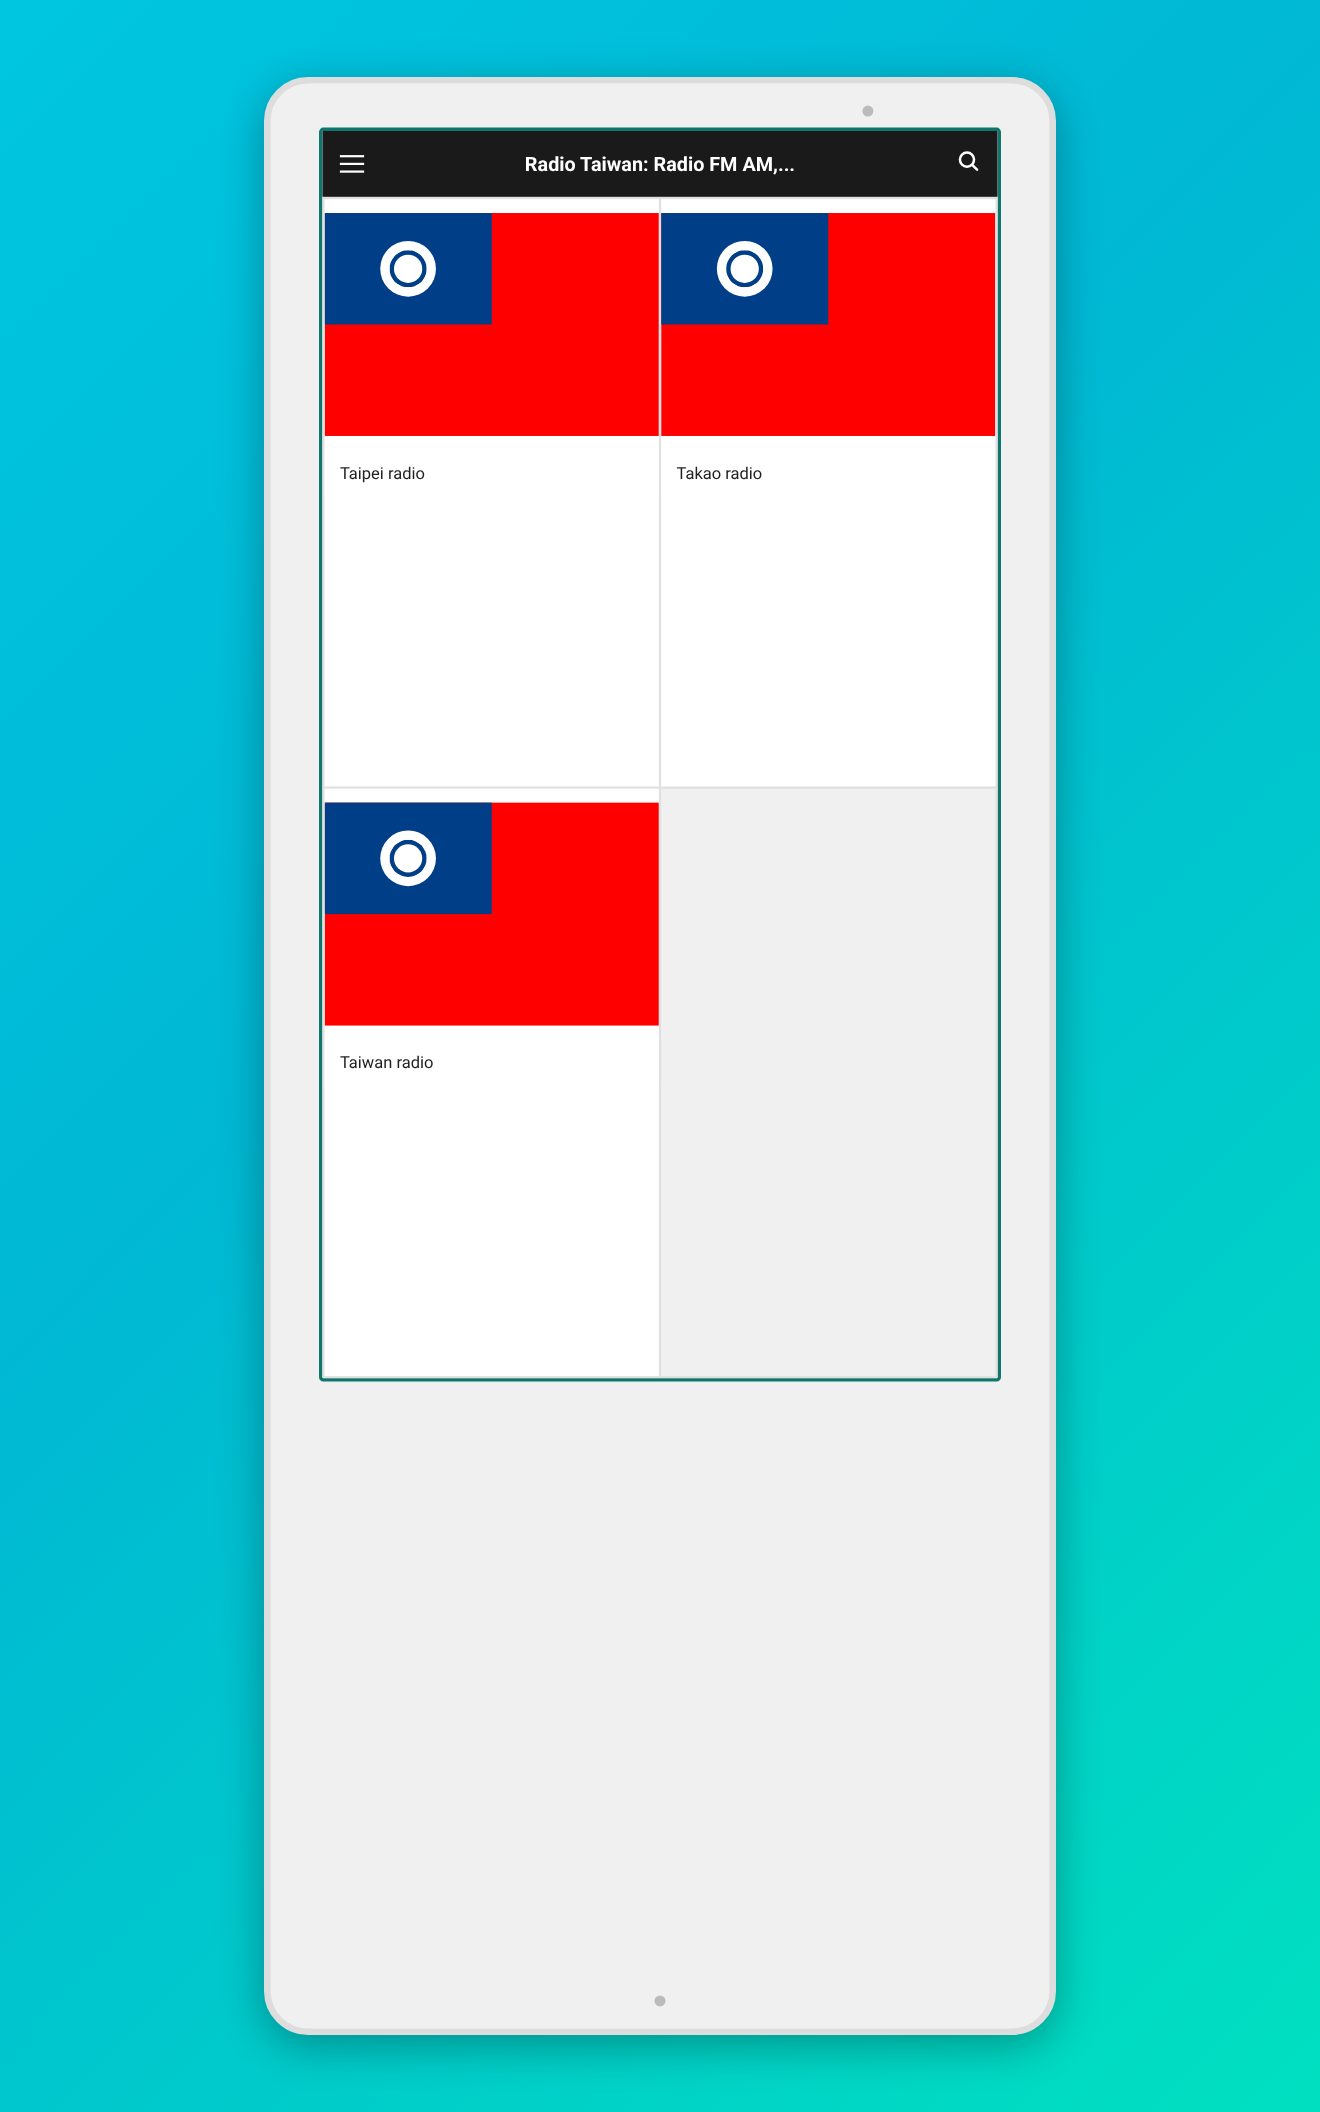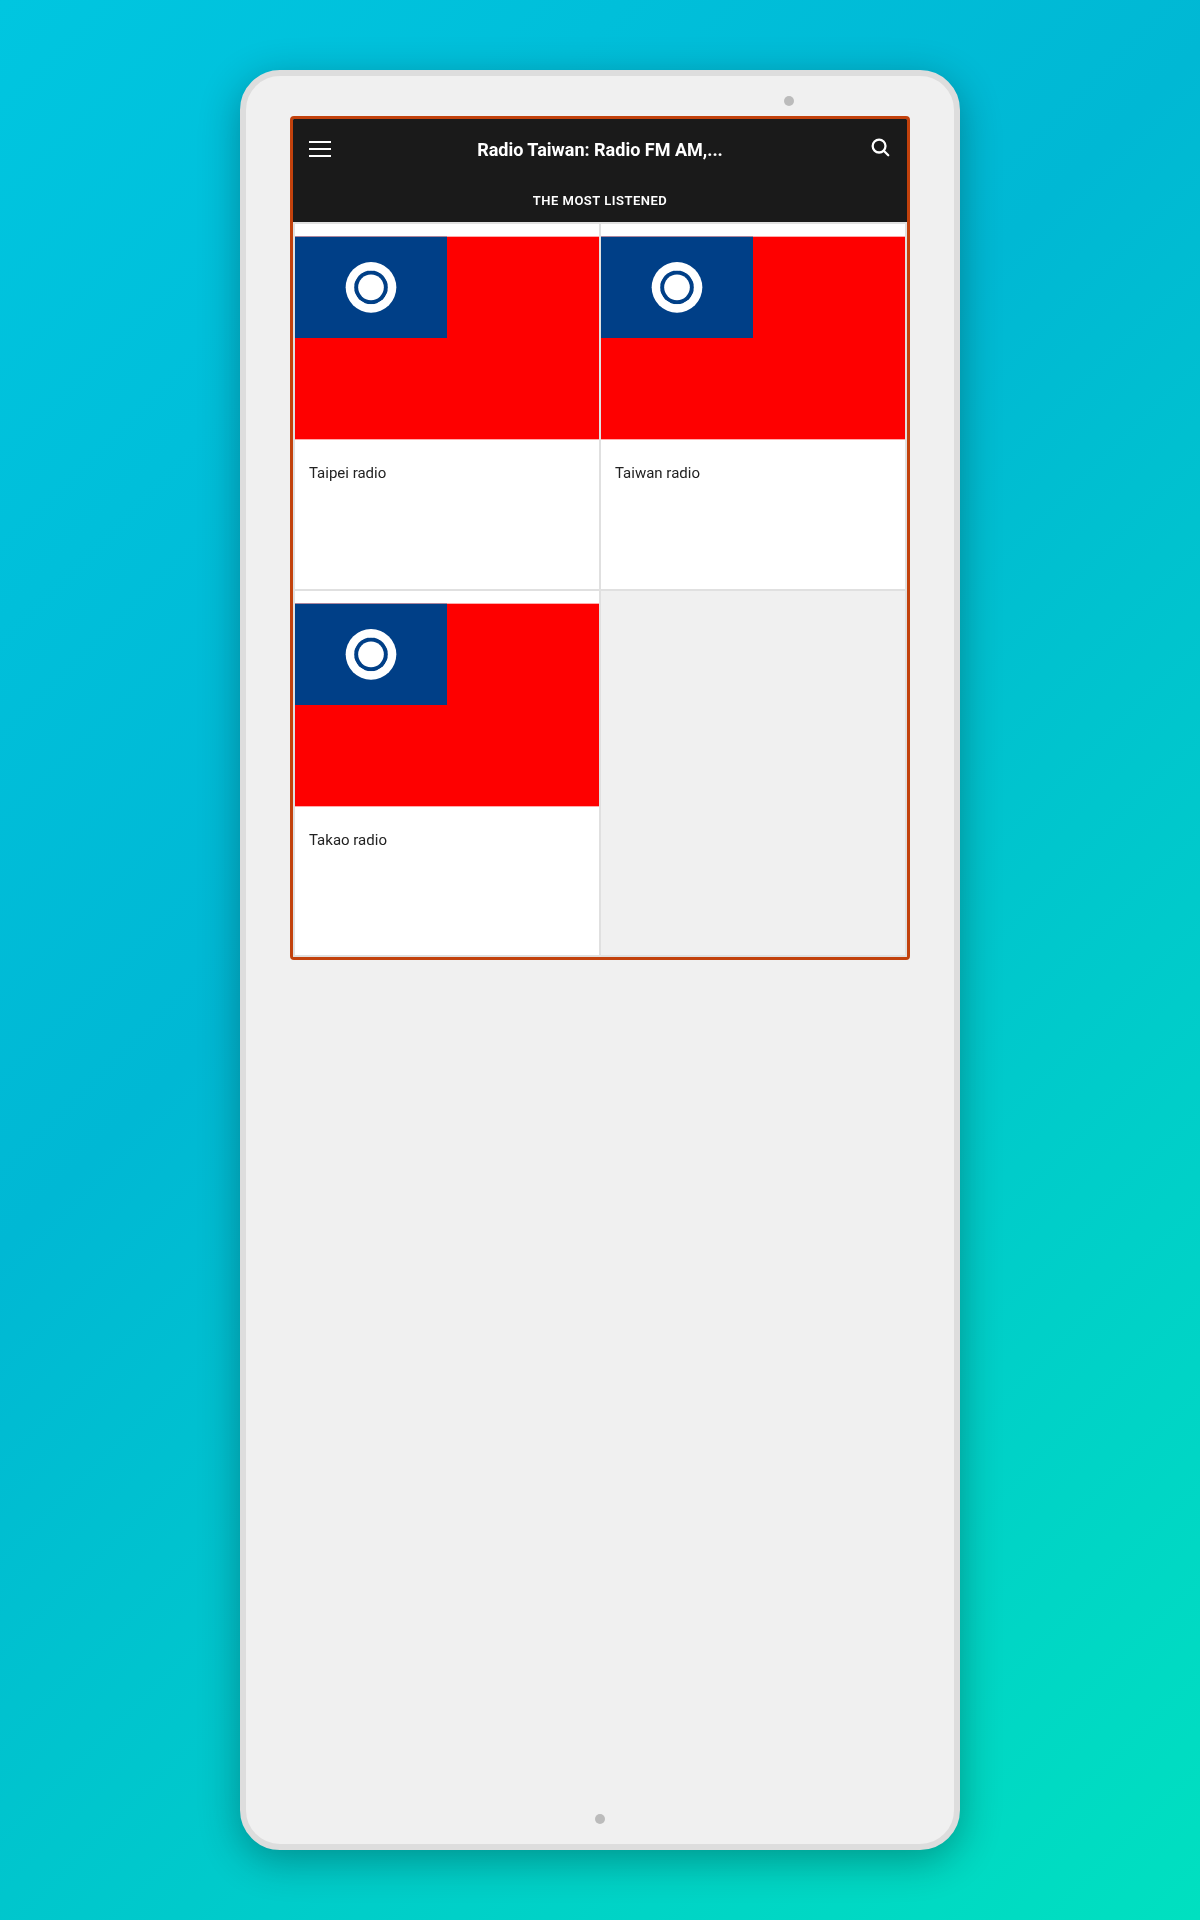--- a/index.html
+++ b/index.html
@@ -44,23 +44,23 @@
       background: #bbb;
       border-radius: 50%;
       position: absolute;
       bottom: 20px;
       left: 50%;
       transform: translateX(-50%);
     }
 
     .app-container {
       width: 620px;
-      height: 844px;
+      height: 1140px;
       background: #f2f2f2;
-      border: 3px solid #c2410c;
+      border: 3px solid #0f766e;
       border-radius: 4px;
       overflow: hidden;
       display: flex;
       flex-direction: column;
     }
 
     
     .top-bar {
       background: #1a1a1a;
       display: flex;
@@ -186,23 +186,20 @@
       <div class="app-title">Radio Taiwan: Radio FM AM,...</div>
       <div class="search-icon">
         <svg width="22" height="22" viewBox="0 0 24 24" fill="none" stroke="white" stroke-width="2.5" stroke-linecap="round" stroke-linejoin="round">
           <circle cx="11" cy="11" r="7"></circle>
           <line x1="21" y1="21" x2="16.65" y2="16.65"></line>
         </svg>
       </div>
     </div>
 
     <div class="tab-bar">
-      <div class="tab">
-        <span>THE MOST LISTENED</span>
-      </div>
     </div>
 
     <div class="grid-container">
 
       <div class="grid-item">
         <div class="flag-container">
           <svg viewBox="0 0 900 600" xmlns="http://www.w3.org/2000/svg">
             <rect width="900" height="600" fill="#FE0000"></rect>
             <rect width="450" height="300" fill="#003F87"></rect>
 
@@ -221,20 +218,47 @@
               <polygon points="0,-75 -8,-50 8,-50" transform="rotate(210)"></polygon>
               <polygon points="0,-75 -8,-50 8,-50" transform="rotate(240)"></polygon>
               <polygon points="0,-75 -8,-50 8,-50" transform="rotate(270)"></polygon>
               <polygon points="0,-75 -8,-50 8,-50" transform="rotate(300)"></polygon>
               <polygon points="0,-75 -8,-50 8,-50" transform="rotate(330)"></polygon>
             </g>
             <circle cx="225" cy="150" r="38" fill="white"></circle>
           </svg>
         </div>
         <div class="item-label">Taipei radio</div>
+      </div>
+
+      <div class="grid-item">
+        <div class="flag-container">
+          <svg viewBox="0 0 900 600" xmlns="http://www.w3.org/2000/svg">
+            <rect width="900" height="600" fill="#FE0000"></rect>
+            <rect width="450" height="300" fill="#003F87"></rect>
+            <circle cx="225" cy="150" r="75" fill="white"></circle>
+            <circle cx="225" cy="150" r="50" fill="#003F87"></circle>
+            <g fill="white" transform="translate(225,150)">
+              <polygon points="0,-75 -8,-50 8,-50"></polygon>
+              <polygon points="0,-75 -8,-50 8,-50" transform="rotate(30)"></polygon>
+              <polygon points="0,-75 -8,-50 8,-50" transform="rotate(60)"></polygon>
+              <polygon points="0,-75 -8,-50 8,-50" transform="rotate(90)"></polygon>
+              <polygon points="0,-75 -8,-50 8,-50" transform="rotate(120)"></polygon>
+              <polygon points="0,-75 -8,-50 8,-50" transform="rotate(150)"></polygon>
+              <polygon points="0,-75 -8,-50 8,-50" transform="rotate(180)"></polygon>
+              <polygon points="0,-75 -8,-50 8,-50" transform="rotate(210)"></polygon>
+              <polygon points="0,-75 -8,-50 8,-50" transform="rotate(240)"></polygon>
+              <polygon points="0,-75 -8,-50 8,-50" transform="rotate(270)"></polygon>
+              <polygon points="0,-75 -8,-50 8,-50" transform="rotate(300)"></polygon>
+              <polygon points="0,-75 -8,-50 8,-50" transform="rotate(330)"></polygon>
+            </g>
+            <circle cx="225" cy="150" r="38" fill="white"></circle>
+          </svg>
+        </div>
+        <div class="item-label">Takao radio</div>
       </div>
 
       <div class="grid-item">
         <div class="flag-container">
           <svg viewBox="0 0 900 600" xmlns="http://www.w3.org/2000/svg">
             <rect width="900" height="600" fill="#FE0000"></rect>
             <rect width="450" height="300" fill="#003F87"></rect>
             <circle cx="225" cy="150" r="75" fill="white"></circle>
             <circle cx="225" cy="150" r="50" fill="#003F87"></circle>
             <g fill="white" transform="translate(225,150)">
@@ -250,47 +274,20 @@
               <polygon points="0,-75 -8,-50 8,-50" transform="rotate(270)"></polygon>
               <polygon points="0,-75 -8,-50 8,-50" transform="rotate(300)"></polygon>
               <polygon points="0,-75 -8,-50 8,-50" transform="rotate(330)"></polygon>
             </g>
             <circle cx="225" cy="150" r="38" fill="white"></circle>
           </svg>
         </div>
         <div class="item-label">Taiwan radio</div>
       </div>
 
-      <div class="grid-item">
-        <div class="flag-container">
-          <svg viewBox="0 0 900 600" xmlns="http://www.w3.org/2000/svg">
-            <rect width="900" height="600" fill="#FE0000"></rect>
-            <rect width="450" height="300" fill="#003F87"></rect>
-            <circle cx="225" cy="150" r="75" fill="white"></circle>
-            <circle cx="225" cy="150" r="50" fill="#003F87"></circle>
-            <g fill="white" transform="translate(225,150)">
-              <polygon points="0,-75 -8,-50 8,-50"></polygon>
-              <polygon points="0,-75 -8,-50 8,-50" transform="rotate(30)"></polygon>
-              <polygon points="0,-75 -8,-50 8,-50" transform="rotate(60)"></polygon>
-              <polygon points="0,-75 -8,-50 8,-50" transform="rotate(90)"></polygon>
-              <polygon points="0,-75 -8,-50 8,-50" transform="rotate(120)"></polygon>
-              <polygon points="0,-75 -8,-50 8,-50" transform="rotate(150)"></polygon>
-              <polygon points="0,-75 -8,-50 8,-50" transform="rotate(180)"></polygon>
-              <polygon points="0,-75 -8,-50 8,-50" transform="rotate(210)"></polygon>
-              <polygon points="0,-75 -8,-50 8,-50" transform="rotate(240)"></polygon>
-              <polygon points="0,-75 -8,-50 8,-50" transform="rotate(270)"></polygon>
-              <polygon points="0,-75 -8,-50 8,-50" transform="rotate(300)"></polygon>
-              <polygon points="0,-75 -8,-50 8,-50" transform="rotate(330)"></polygon>
-            </g>
-            <circle cx="225" cy="150" r="38" fill="white"></circle>
-          </svg>
-        </div>
-        <div class="item-label">Takao radio</div>
-      </div>
-
       <div class="grid-item grid-item-empty"></div>
 
     </div>
 
   </div>
 
   <div class="tablet-camera-bottom"></div>
 </div>
 
 </body></html>

